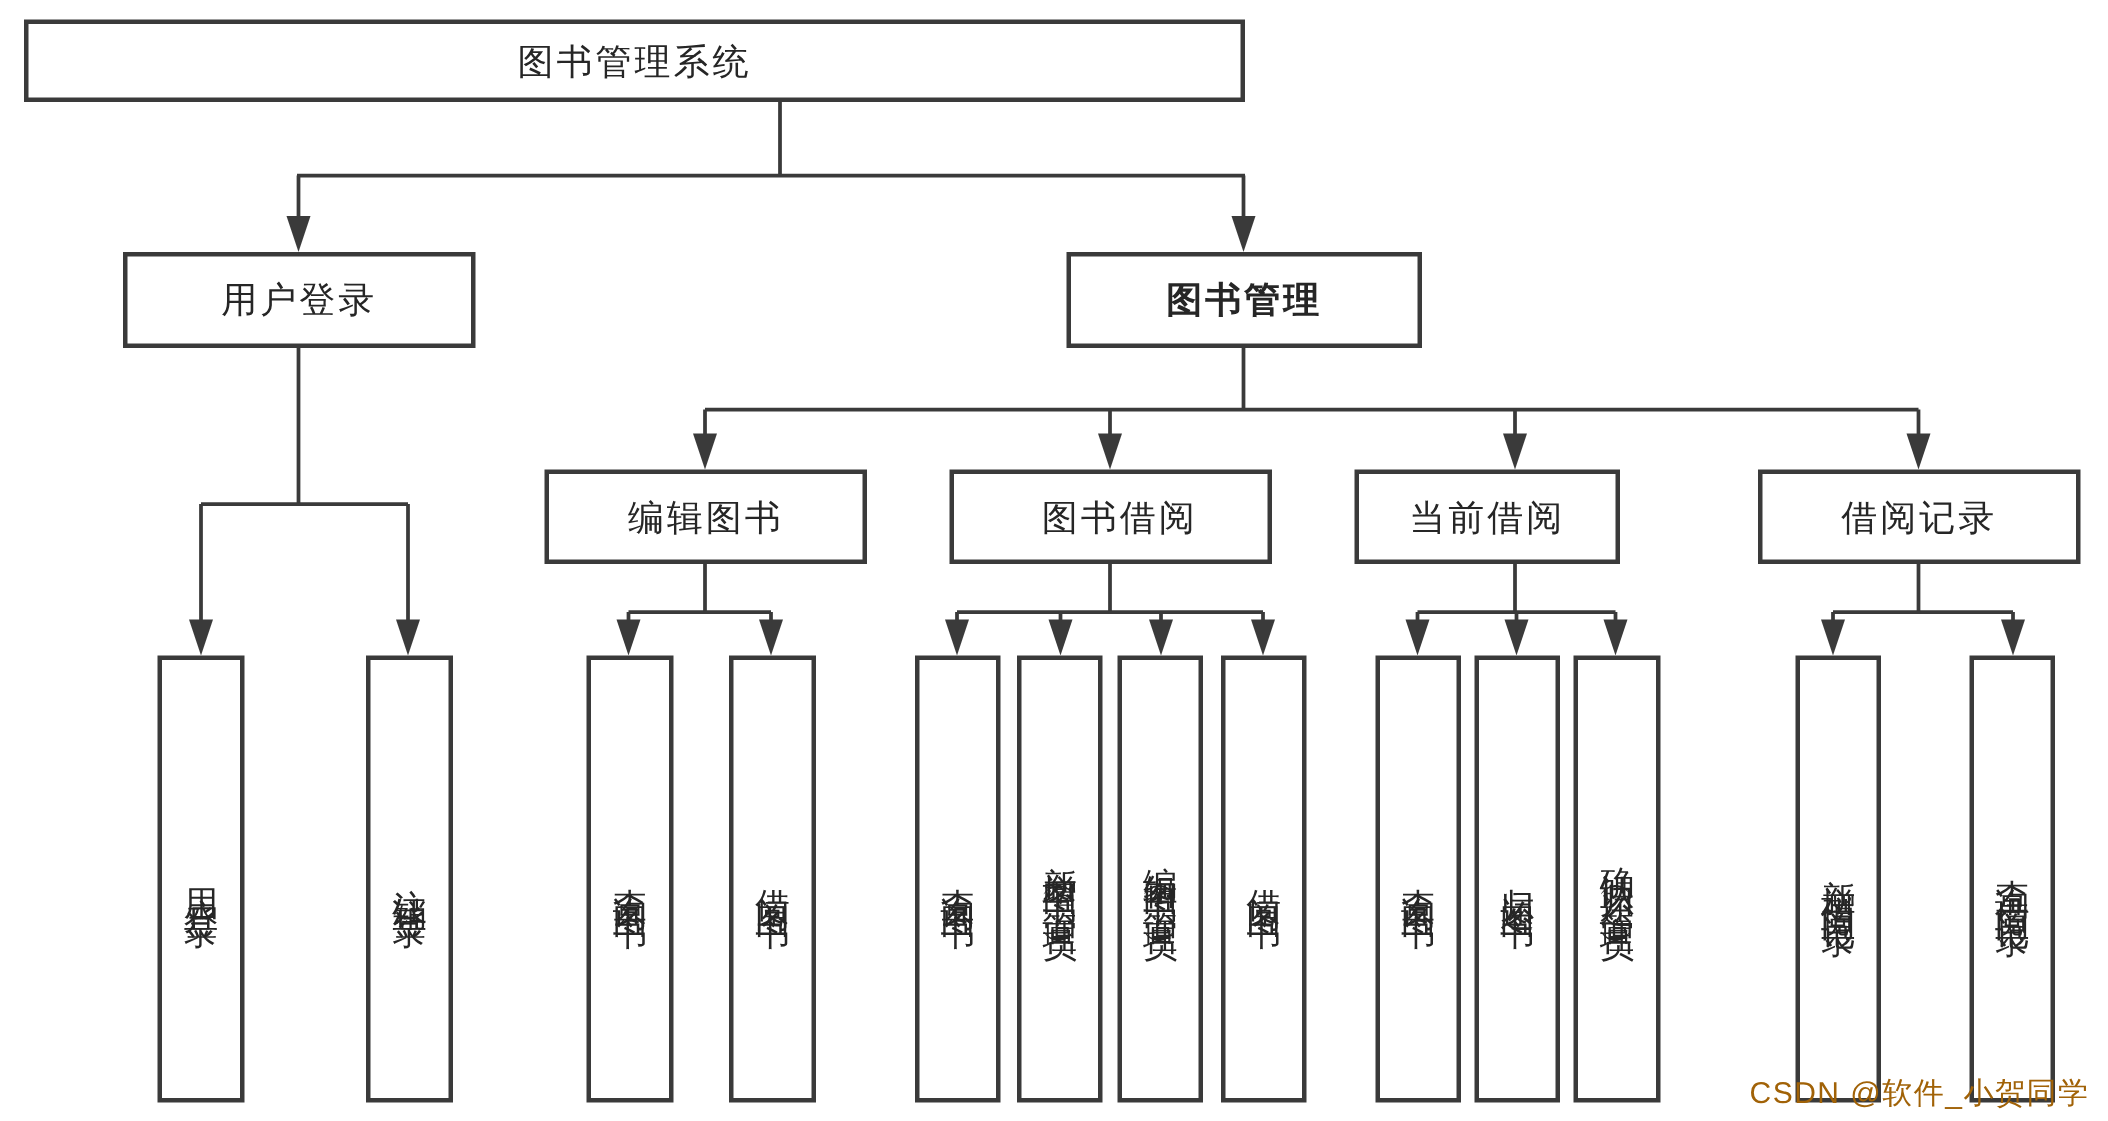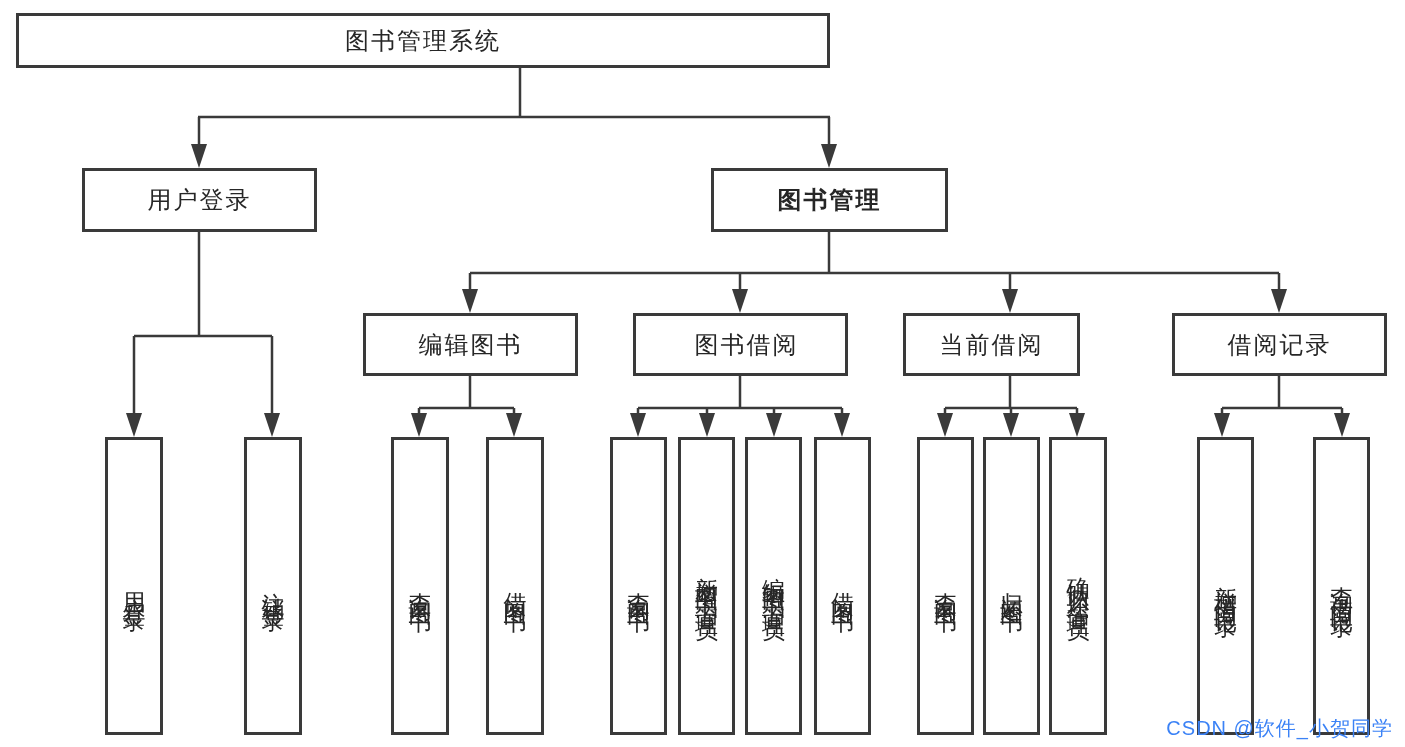--- a/index.html
+++ b/index.html
@@ -29,21 +29,21 @@
     text-orientation:mixed;
     font-size:23px;
     letter-spacing:6px;
     line-height:1;
   }
   .watermark {
     position:absolute;
     right:12px; bottom:5px;
     font-size:20px;
     letter-spacing:1px;
-    color:#3b82f6;
+    color:#a16207;
     z-index:3;
     white-space:nowrap;
     margin-left:10px;
   }
 </style>
 </head>
 <body>
 
 <div class="canvas">
 

